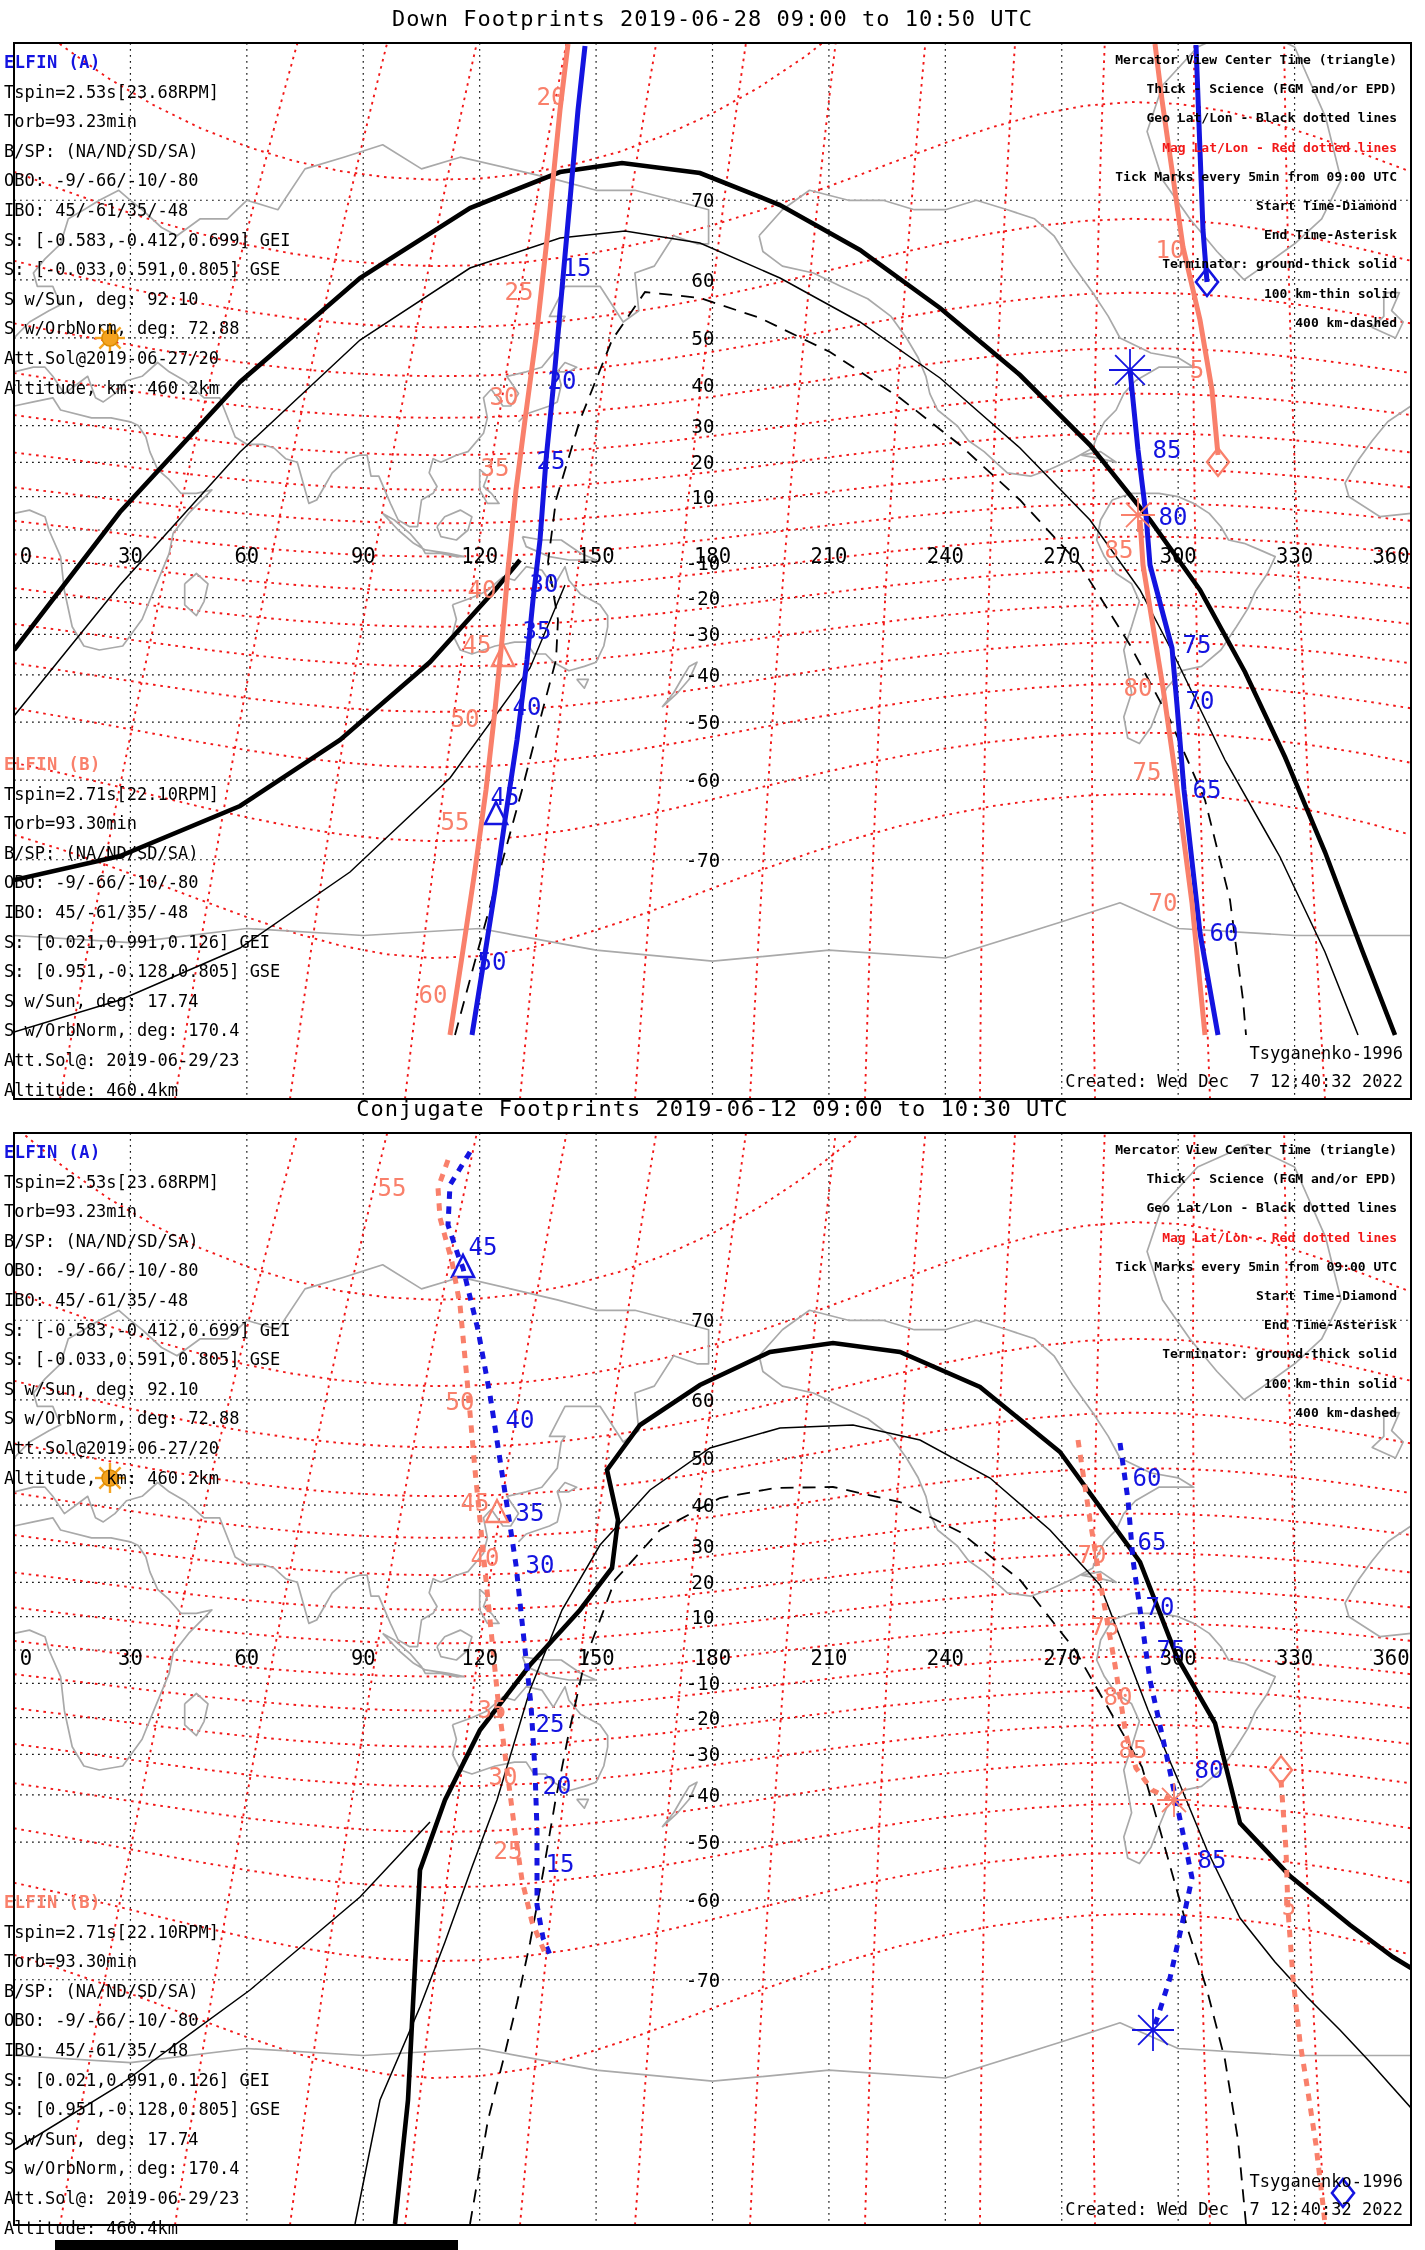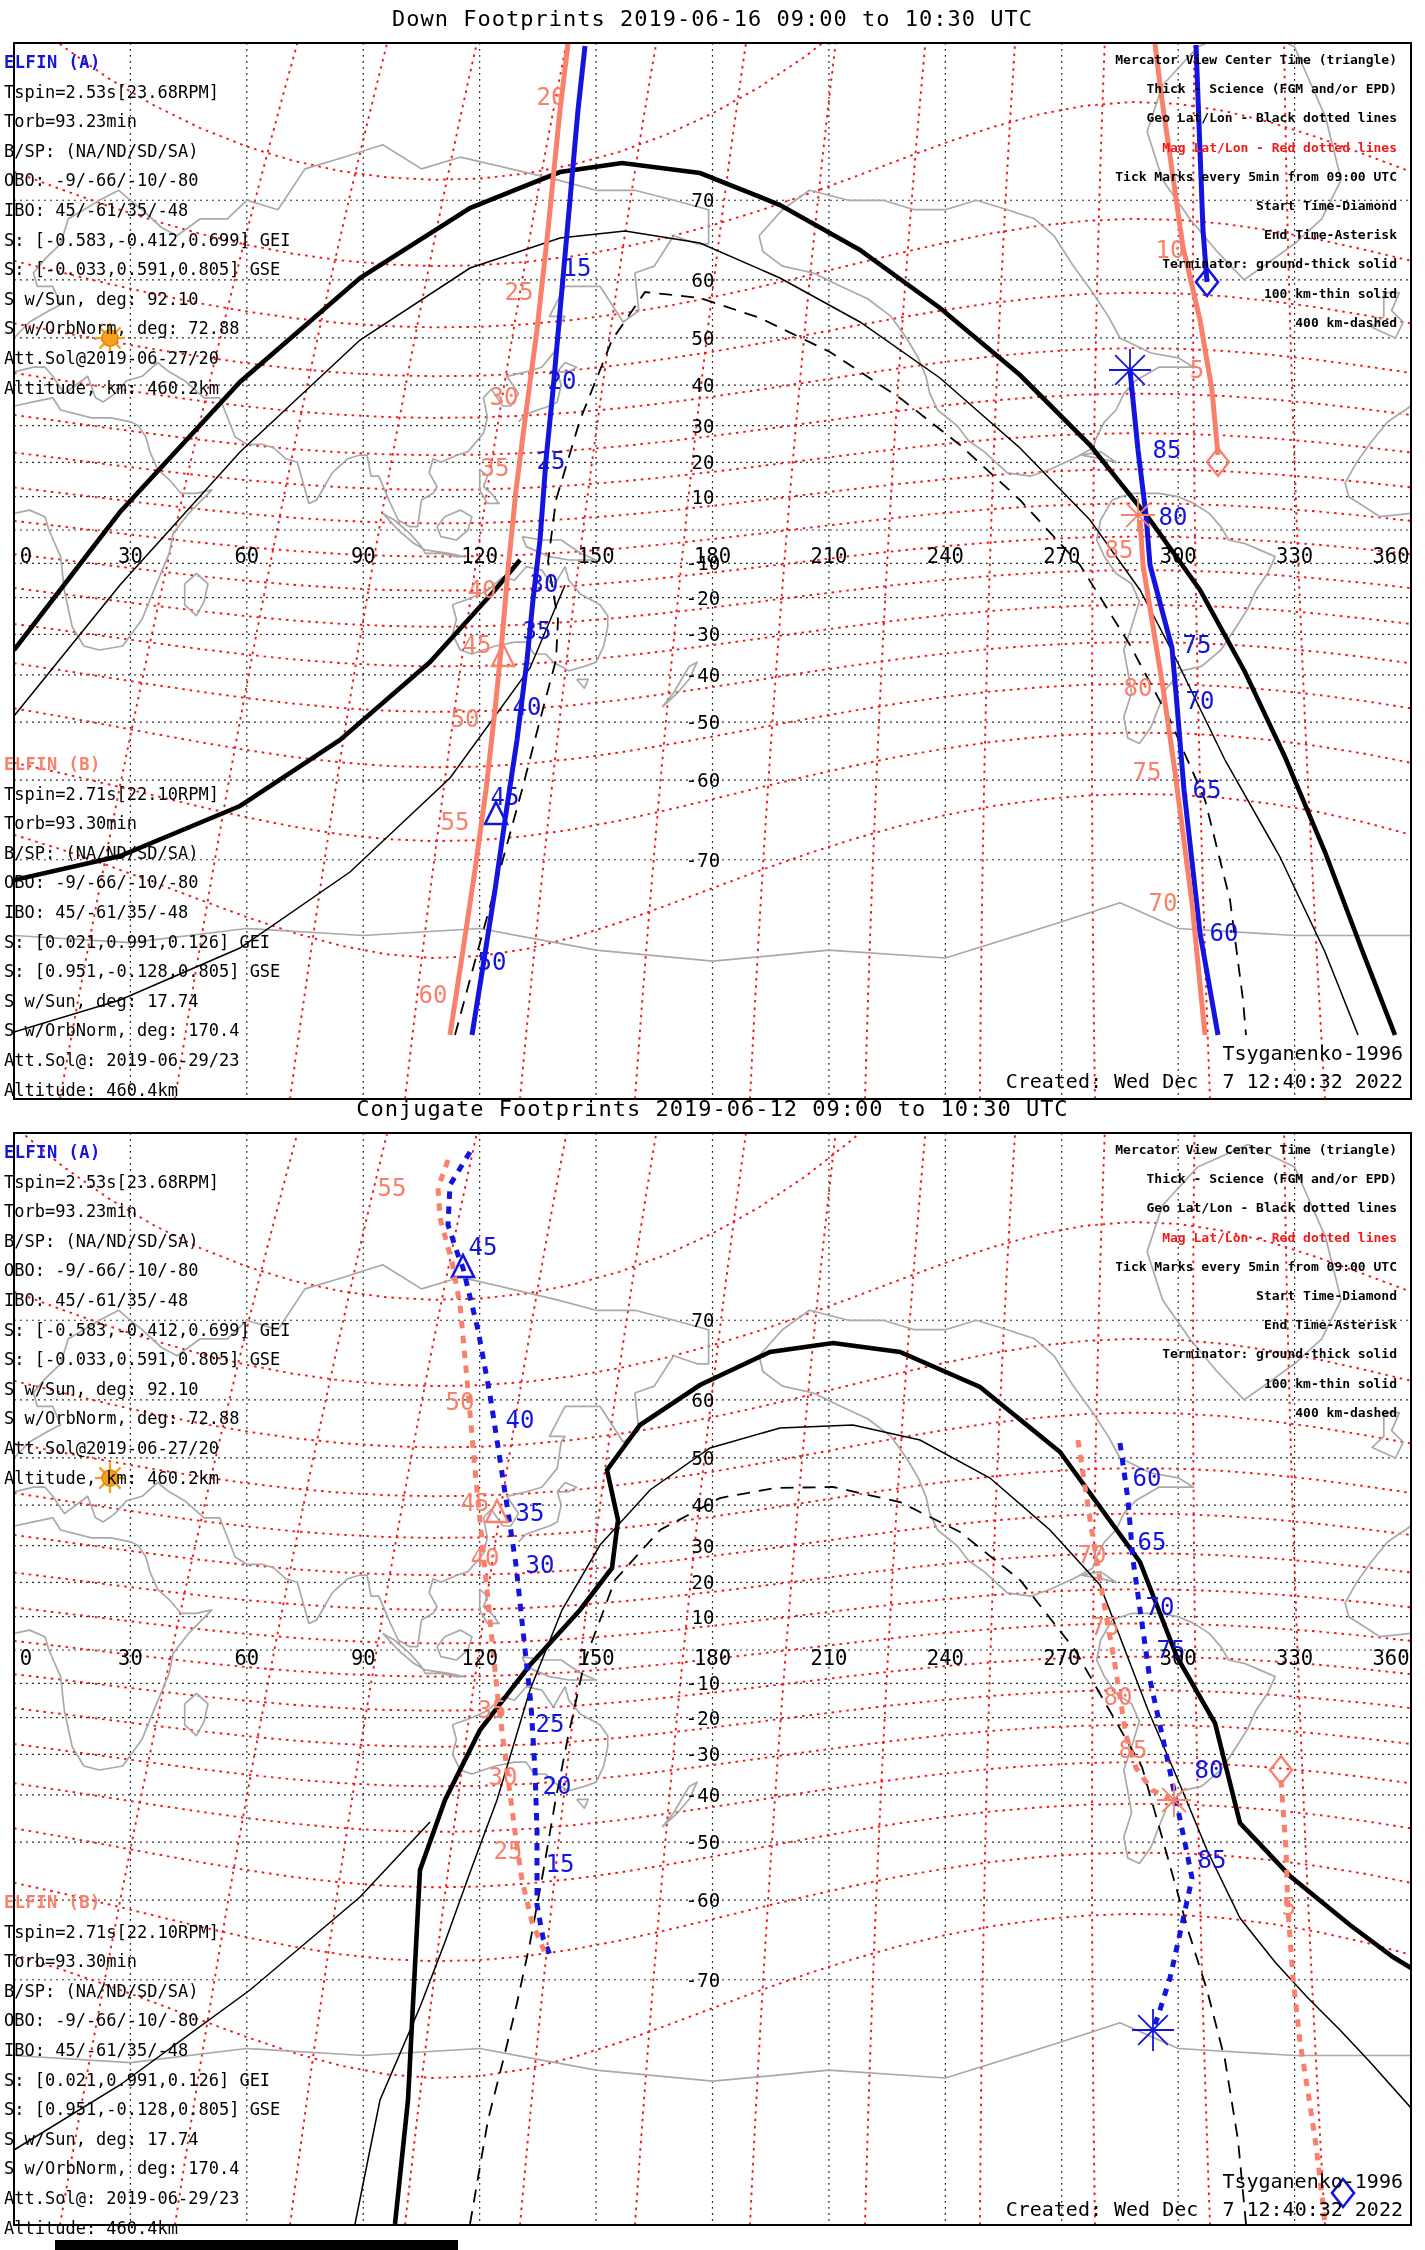--- a/index.html
+++ b/index.html
@@ -5,21 +5,21 @@
   html,body{margin:0;padding:0;background:#ffffff;}
   body{width:1425px;height:2250px;position:relative;overflow:hidden;
        font-family:"DejaVu Sans Mono","Liberation Mono",monospace;color:#000;}
   #map{position:absolute;left:0;top:0;}
   svg text{font-family:"DejaVu Sans Mono","Liberation Mono",monospace;}
   .hud{position:absolute;white-space:pre;}
   .panel-title{left:0;width:1425px;text-align:center;font-size:22px;letter-spacing:1px;}
   .infoblock{left:4px;font-size:17px;line-height:29.6px;}
   .infoblock .ib-title{font-weight:bold;letter-spacing:.5px;}
   .legend{right:28px;text-align:right;font-size:13px;line-height:29.2px;font-weight:bold;}
-  .footer{right:22px;text-align:center;font-size:20px;line-height:27px;}
+  .footer{right:22px;text-align:center;font-size:17px;line-height:27px;}
   .bar{position:absolute;background:#000;}
   .gline{stroke:#1a1a1a;stroke-dasharray:1.8 4.2;stroke-width:1.2;fill:none;}
   .rline{stroke:#f21818;stroke-dasharray:2.6 4.8;stroke-width:1.9;fill:none;}
   .coast{stroke:#a9a9a9;stroke-width:1.7;fill:none;stroke-linejoin:round;}
   .term-thick{stroke:#000;stroke-width:4.6;fill:none;}
   .term-thin{stroke:#000;stroke-width:1.5;fill:none;}
   .term-dash{stroke:#000;stroke-width:1.8;stroke-dasharray:13 9;fill:none;}
   .pborder{fill:none;stroke:#000;stroke-width:2;}
 </style>
 </head>
@@ -376,21 +376,21 @@
         <line x1="104.34314575050762" y1="1472.3431457505076" x2="99.39339828220179" y2="1467.3933982822018" stroke="#f5a31f" stroke-width="2.4"></line>
         <line x1="110" y1="1470" x2="110" y2="1463" stroke="#f5a31f" stroke-width="2.4"></line>
         <line x1="115.65685424949238" y1="1472.3431457505076" x2="120.60660171779821" y2="1467.3933982822018" stroke="#f5a31f" stroke-width="2.4"></line>
         <circle cx="110" cy="1478" r="8" fill="#f5a31f" stroke="#d98a00" stroke-width="1.5"></circle>
       </g>
     </g>
     <rect x="14" y="1133" width="1397" height="1092" class="pborder"></rect>
   </svg>
 
 <div id="hud-root">
-    <div class="hud panel-title" style="top: 6px;">Down Footprints 2019-06-16 09:00 to 10:30 UTC</div>
+    <div class="hud panel-title" style="top: 6px;">Down Footprints 2019-06-28 09:00 to 10:50 UTC</div>
     <div class="hud infoblock" style="top: 48px;"><div class="ib-title" style="color: rgb(20, 20, 224);">ELFIN (A)</div><div>Tspin=2.53s[23.68RPM]</div><div>Torb=93.23min</div><div>B/SP: (NA/ND/SD/SA)</div><div>OBO: -9/-66/-10/-80</div><div>IBO: 45/-61/35/-48</div><div>S: [-0.583,-0.412,0.699] GEI</div><div>S: [-0.033,0.591,0.805] GSE</div><div>S w/Sun, deg: 92.10</div><div>S w/OrbNorm, deg: 72.88</div><div>Att.Sol@2019-06-27/20</div><div>Altitude, km: 460.2km</div></div>
     <div class="hud infoblock" style="top: 750px;"><div class="ib-title" style="color: rgb(249, 128, 107);">ELFIN (B)</div><div>Tspin=2.71s[22.10RPM]</div><div>Torb=93.30min</div><div>B/SP: (NA/ND/SD/SA)</div><div>OBO: -9/-66/-10/-80</div><div>IBO: 45/-61/35/-48</div><div>S: [0.021,0.991,0.126] GEI</div><div>S: [0.951,-0.128,0.805] GSE</div><div>S w/Sun, deg: 17.74</div><div>S w/OrbNorm, deg: 170.4</div><div>Att.Sol@: 2019-06-29/23</div><div>Altitude: 460.4km</div></div>
     <div class="hud legend" style="top: 45px;"><div>Mercator View Center Time (triangle)</div><div>Thick - Science (FGM and/or EPD)</div><div>Geo Lat/Lon - Black dotted lines</div><div style="color: rgb(242, 24, 24);">Mag Lat/Lon - Red dotted lines</div><div>Tick Marks every 5min from 09:00 UTC</div><div>Start Time-Diamond</div><div>End Time-Asterisk</div><div>Terminator: ground-thick solid</div><div>100 km-thin solid</div><div>400 km-dashed</div></div>
     <div class="hud footer" style="top: 1040px;">Tsyganenko-1996</div>
     <div class="hud footer" style="top: 1068px;">Created: Wed Dec  7 12:40:32 2022</div>
     <div class="hud panel-title" style="top: 1096px;">Conjugate Footprints 2019-06-12 09:00 to 10:30 UTC</div>
     <div class="hud infoblock" style="top: 1138px;"><div class="ib-title" style="color: rgb(20, 20, 224);">ELFIN (A)</div><div>Tspin=2.53s[23.68RPM]</div><div>Torb=93.23min</div><div>B/SP: (NA/ND/SD/SA)</div><div>OBO: -9/-66/-10/-80</div><div>IBO: 45/-61/35/-48</div><div>S: [-0.583,-0.412,0.699] GEI</div><div>S: [-0.033,0.591,0.805] GSE</div><div>S w/Sun, deg: 92.10</div><div>S w/OrbNorm, deg: 72.88</div><div>Att.Sol@2019-06-27/20</div><div>Altitude, km: 460.2km</div></div>
     <div class="hud infoblock" style="top: 1888px;"><div class="ib-title" style="color: rgb(249, 128, 107);">ELFIN (B)</div><div>Tspin=2.71s[22.10RPM]</div><div>Torb=93.30min</div><div>B/SP: (NA/ND/SD/SA)</div><div>OBO: -9/-66/-10/-80</div><div>IBO: 45/-61/35/-48</div><div>S: [0.021,0.991,0.126] GEI</div><div>S: [0.951,-0.128,0.805] GSE</div><div>S w/Sun, deg: 17.74</div><div>S w/OrbNorm, deg: 170.4</div><div>Att.Sol@: 2019-06-29/23</div><div>Altitude: 460.4km</div></div>
     <div class="hud legend" style="top: 1135px;"><div>Mercator View Center Time (triangle)</div><div>Thick - Science (FGM and/or EPD)</div><div>Geo Lat/Lon - Black dotted lines</div><div style="color: rgb(242, 24, 24);">Mag Lat/Lon - Red dotted lines</div><div>Tick Marks every 5min from 09:00 UTC</div><div>Start Time-Diamond</div><div>End Time-Asterisk</div><div>Terminator: ground-thick solid</div><div>100 km-thin solid</div><div>400 km-dashed</div></div>
     <div class="hud footer" style="top: 2168px;">Tsyganenko-1996</div>

